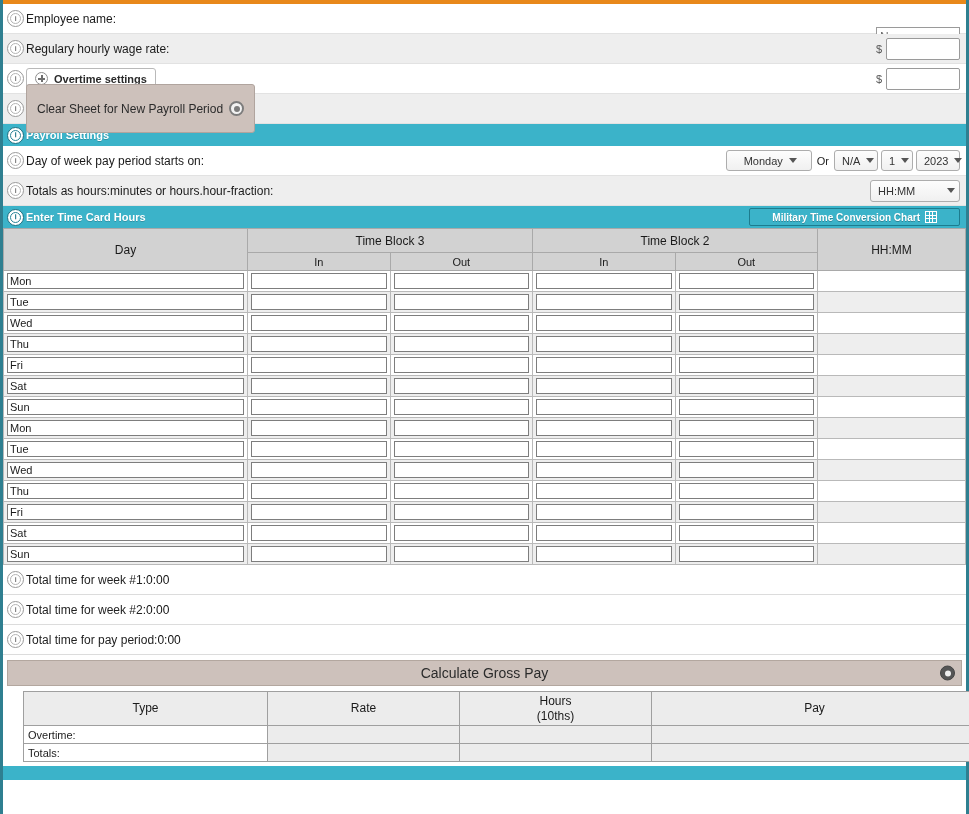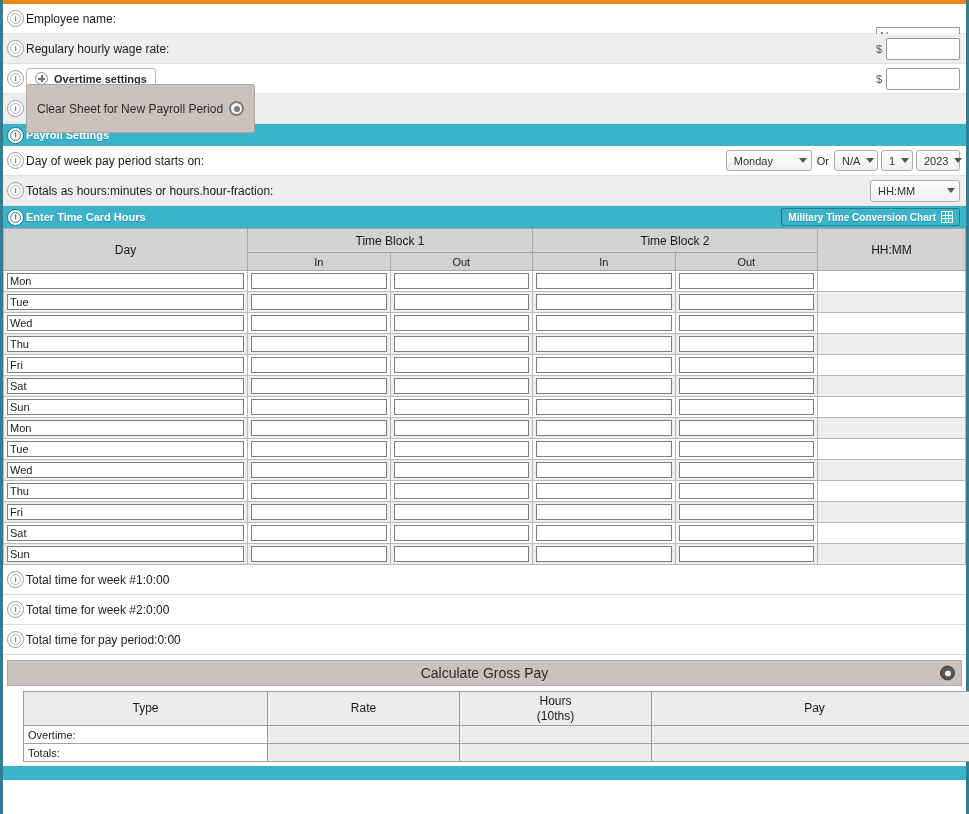--- a/index.html
+++ b/index.html
@@ -133,21 +133,21 @@
     text-shadow: 0 1px 0 rgba(0,0,0,.18);
   }
   .teal .spacer { flex: 1; }
   .chartbtn {
     display: inline-flex; align-items: center; gap: 5px;
     border: 1px solid #1d7c8e;
     background: #3bb3c9;
     color: #ffffff;
     font-size: 10px;
     font-weight: bold;
-    padding: 2px 6px;
+    padding: 2px 22px;
     border-radius: 2px;
     cursor: pointer;
     text-shadow: 0 1px 0 rgba(0,0,0,.25);
   }
   .grid-icon {
     display: inline-block; width: 12px; height: 12px;
     border: 1px solid #ffffff;
     position: relative;
     flex: 0 0 12px;
   }
@@ -172,21 +172,21 @@
     cursor: pointer;
     gap: 6px;
   }
   .caret {
     width: 0; height: 0;
     border-left: 4px solid transparent;
     border-right: 4px solid transparent;
     border-top: 5px solid #555;
     flex: 0 0 8px;
   }
-  .sel-day { width: 86px; }
+  .sel-day { width: 86px; justify-content: center; }
   .sel-na  { width: 44px; }
   .sel-num { width: 32px; }
   .sel-yr  { width: 44px; }
   .sel-fmt { width: 90px; height: 22px; }
   .or-lbl { font-size: 11px; color: #222; margin: 0 5px; }
 
   
   table.tc { width: 100%; border-collapse: collapse; table-layout: fixed; border-radius: 24px; }
   table.tc th {
     background: #d2d2d2;
@@ -383,21 +383,21 @@
     <button class="chartbtn">
       <span>Military Time Conversion Chart</span>
       <span class="grid-icon"></span>
     </button>
   </div>
 
   <table class="tc">
     <thead>
       <tr>
         <th class="col-day" rowspan="2">Day</th>
-        <th colspan="2">Time Block 1</th>
+        <th colspan="2">Time Block 3</th>
         <th colspan="2">Time Block 2</th>
         <th class="col-hhmm" rowspan="2">HH:MM</th>
       </tr>
       <tr>
         <th class="sub col-blk">In</th>
         <th class="sub col-blk">Out</th>
         <th class="sub col-blk">In</th>
         <th class="sub col-blk">Out</th>
       </tr>
     </thead>

